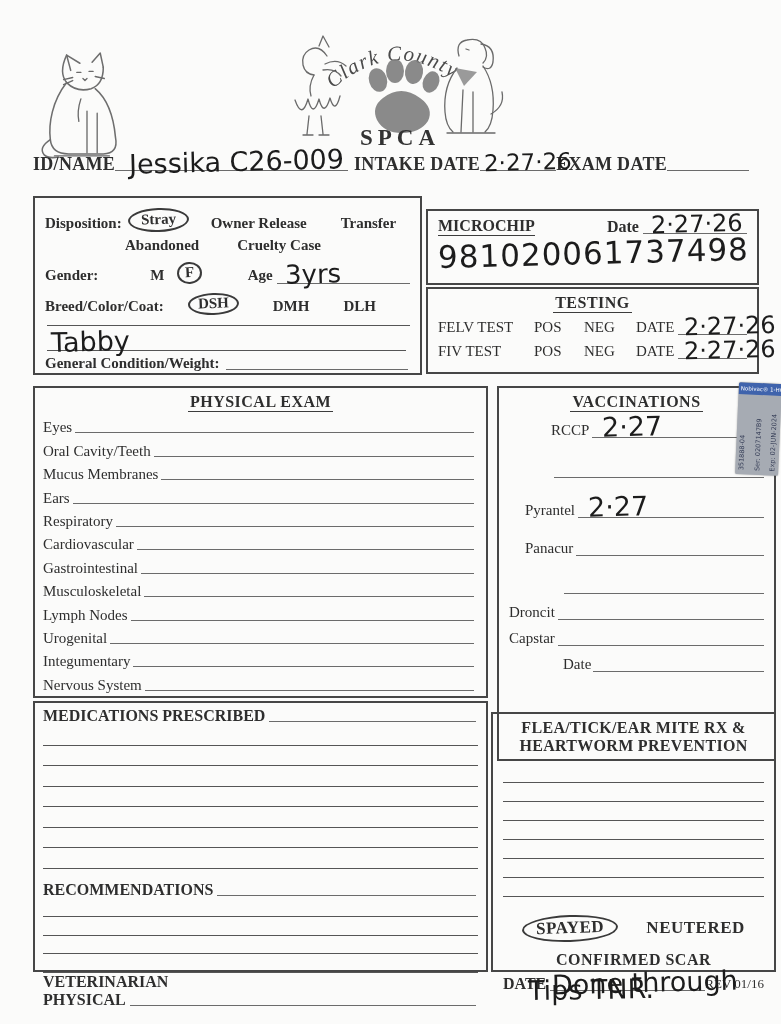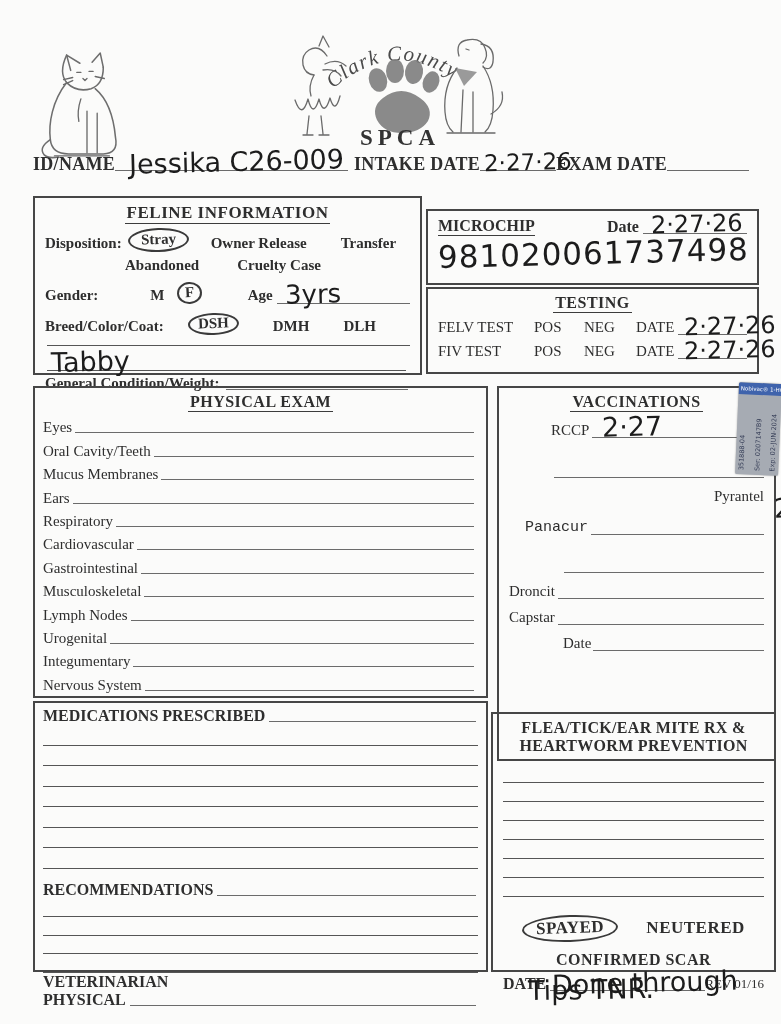--- a/index.html
+++ b/index.html
@@ -43,22 +43,22 @@
   .hv-tst { position:absolute; left:6px; bottom:-4px; font-size:24px; }
   
   .pe { padding: 5px 8px; }
   .pe-row { display:flex; align-items:flex-end; height:23.4px; font-size:15px; }
   .pe-row .wline { margin: 0 4px 3px 3px; }
   
   .vx-rows { margin-top: 2px; }
   .vx-row { display:flex; align-items:flex-end; font-size:15px; margin: 4px 10px 0; height:22px; }
   .vx-row:nth-child(1) { padding-left:42px; margin-top:6px; }
   .vx-row:nth-child(2) { margin-left:52px; margin-top:18px; }
-  .vx-row:nth-child(3) { padding-left:16px; margin-top:9px;flex-direction:column; }
-  .vx-row:nth-child(4) { padding-left:16px; margin-top:4px;font-family:Liberation Mono, monospace; }
+  .vx-row:nth-child(3) { padding-left:16px; margin-top:18px; }
+  .vx-row:nth-child(4) { padding-left:16px; margin-top:16px; }
   .vx-row:nth-child(5) { margin-left:62px; margin-top:16px; }
   .vx-row:nth-child(6) { margin-top:4px; }
   .vx-row:nth-child(7) { margin-top:4px; }
   .hv-vx { position:absolute; left:10px; bottom:-3px; font-size:27px; }
   .vx-rab { display:flex; align-items:flex-end; font-size:15px; margin: 28px 10px 0 6px; }
   .vx-rabd { display:flex; align-items:flex-end; font-size:15px; margin: 9px 10px 0 64px; }
   
   .meds { padding: 4px 8px 8px; display:flex; flex-direction:column; height:100%; font-size:16px; }
   .hdr-row { display:flex; align-items:flex-end; }
   .hdr-row .wline { margin: 0 2px 3px 4px; }
@@ -150,21 +150,20 @@
     </span>
     <span class="lblb" style="margin-left:6px">INTAKE DATE</span>
     <span class="wline" style="max-width:76px">
       <span class="hand hv-date">2·27·26</span>
     </span>
     <span class="lblb">EXAM DATE</span>
     <span class="wline" style="max-width:82px"></span>
   </div>
 
   <div class="abs box fel" style="left:33px;top:196px;width:389px;height:179px">
-    <span class="ttl" style="font-size:17px"><span>FELINE INFORMATION</span></span>
     <div class="fel-row">
       <span class="b">Disposition:</span>
       <span class="circ b gap-sm" style="margin-left:6px">Stray</span>
       <span class="b gap-md">Owner Release</span>
       <span class="b gap-lg">Transfer</span>
     </div>
     <div class="fel-row" style="padding-left:80px">
       <span class="b">Abandoned</span>
       <span class="b" style="margin-left:38px">Cruelty Case</span>
     </div>

